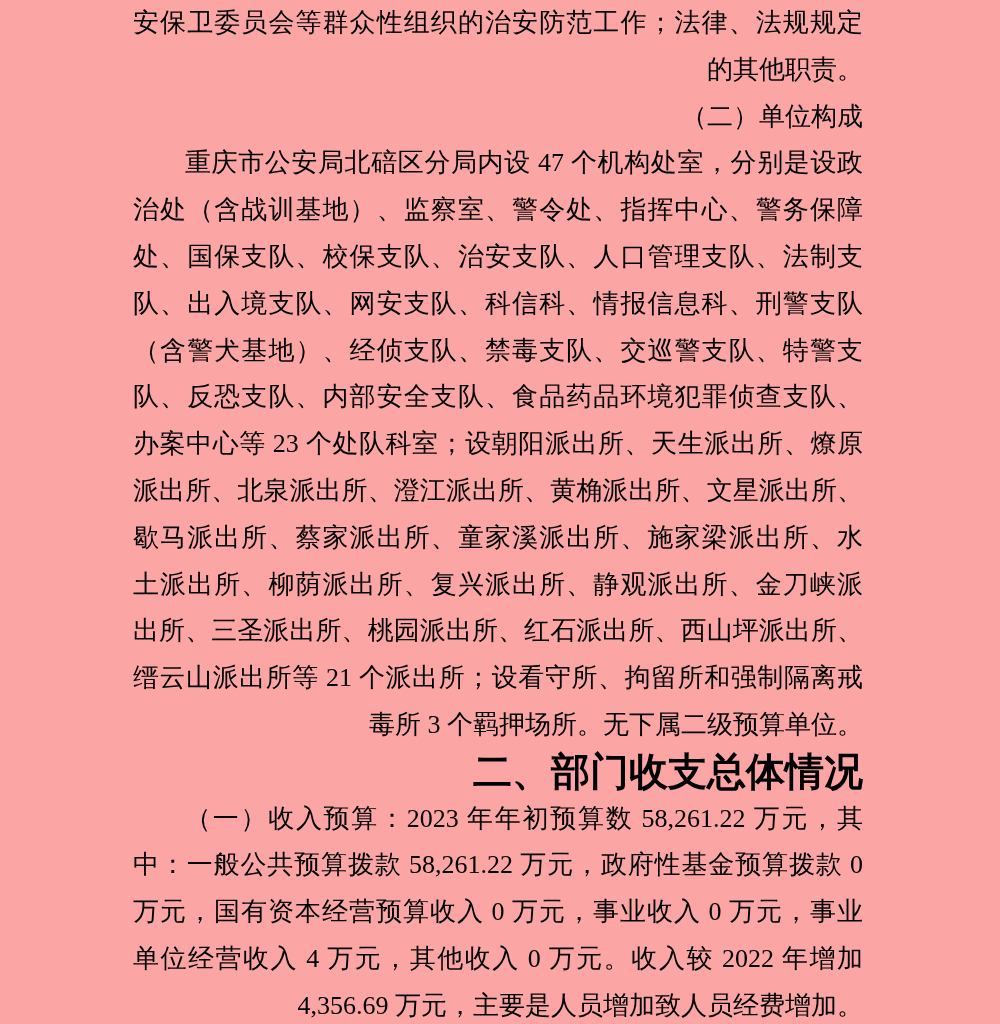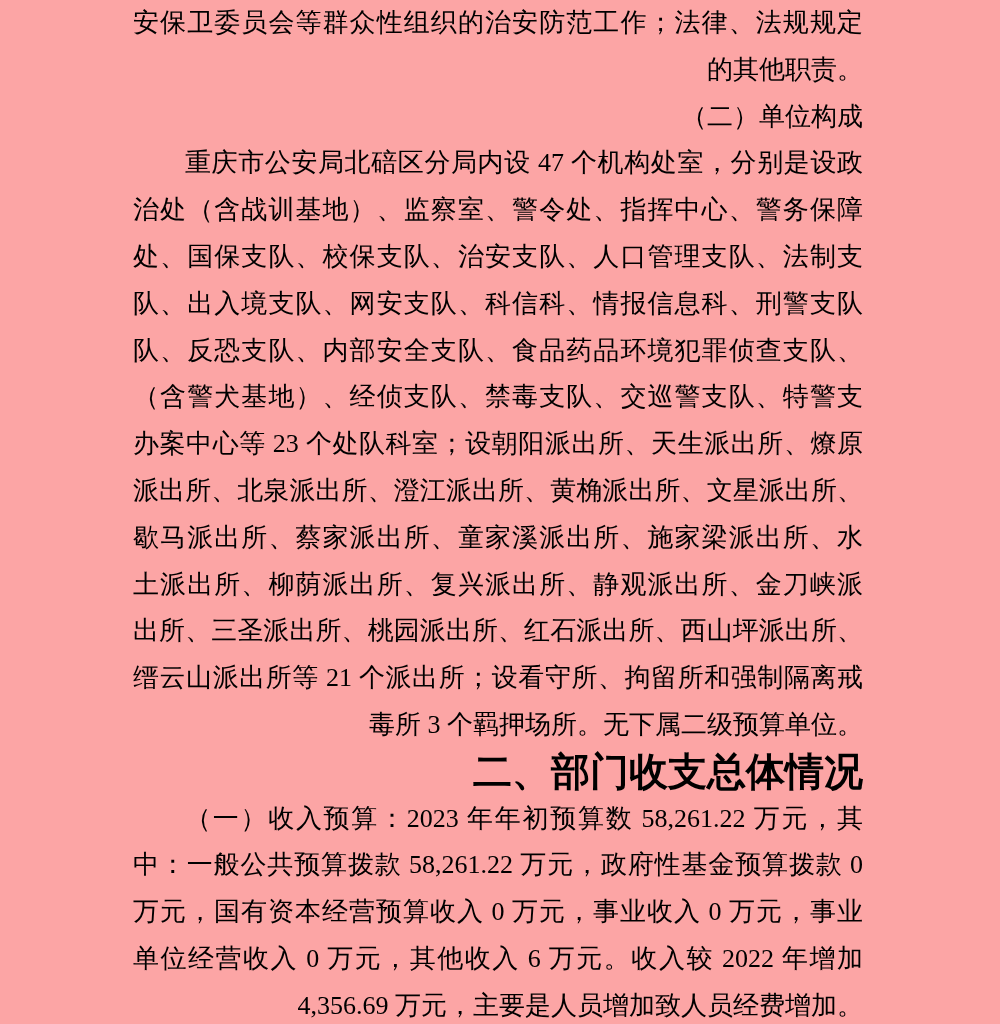--- a/index.html
+++ b/index.html
@@ -48,29 +48,29 @@
 
 <div class="page">
   <div class="text-block">
       <div class="line justify">安保卫委员会等群众性组织的治安防范工作；法律、法规规定</div>
       <div class="line">的其他职责。</div>
       <div class="line indent">（二）单位构成</div>
       <div class="line justify indent">重庆市公安局北碚区分局内设 47 个机构处室，分别是设政</div>
       <div class="line justify">治处（含战训基地）、监察室、警令处、指挥中心、警务保障</div>
       <div class="line justify">处、国保支队、校保支队、治安支队、人口管理支队、法制支</div>
       <div class="line justify">队、出入境支队、网安支队、科信科、情报信息科、刑警支队</div>
+      <div class="line justify">（含警犬基地）、经侦支队、禁毒支队、交巡警支队、特警支</div>
       <div class="line justify">队、反恐支队、内部安全支队、食品药品环境犯罪侦查支队、</div>
-      <div class="line justify">（含警犬基地）、经侦支队、禁毒支队、交巡警支队、特警支</div>
       <div class="line justify">办案中心等 23 个处队科室；设朝阳派出所、天生派出所、燎原</div>
       <div class="line justify">派出所、北泉派出所、澄江派出所、黄桷派出所、文星派出所、</div>
       <div class="line justify">歇马派出所、蔡家派出所、童家溪派出所、施家梁派出所、水</div>
       <div class="line justify">土派出所、柳荫派出所、复兴派出所、静观派出所、金刀峡派</div>
       <div class="line justify">出所、三圣派出所、桃园派出所、红石派出所、西山坪派出所、</div>
       <div class="line justify">缙云山派出所等 21 个派出所；设看守所、拘留所和强制隔离戒</div>
       <div class="line">毒所 3 个羁押场所。无下属二级预算单位。</div>
       <div class="line heading indent">二、部门收支总体情况</div>
       <div class="line justify indent">（一）收入预算：2023 年年初预算数 58,261.22 万元，其</div>
       <div class="line justify">中：一般公共预算拨款 58,261.22 万元，政府性基金预算拨款 0</div>
       <div class="line justify">万元，国有资本经营预算收入 0 万元，事业收入 0 万元，事业</div>
-      <div class="line justify">单位经营收入 0 万元，其他收入 6 万元。收入较 2022 年增加</div>
+      <div class="line justify">单位经营收入 4 万元，其他收入 0 万元。收入较 2022 年增加</div>
       <div class="line">4,356.69 万元，主要是人员增加致人员经费增加。</div>
     </div>
 </div>
 
 </body></html>

